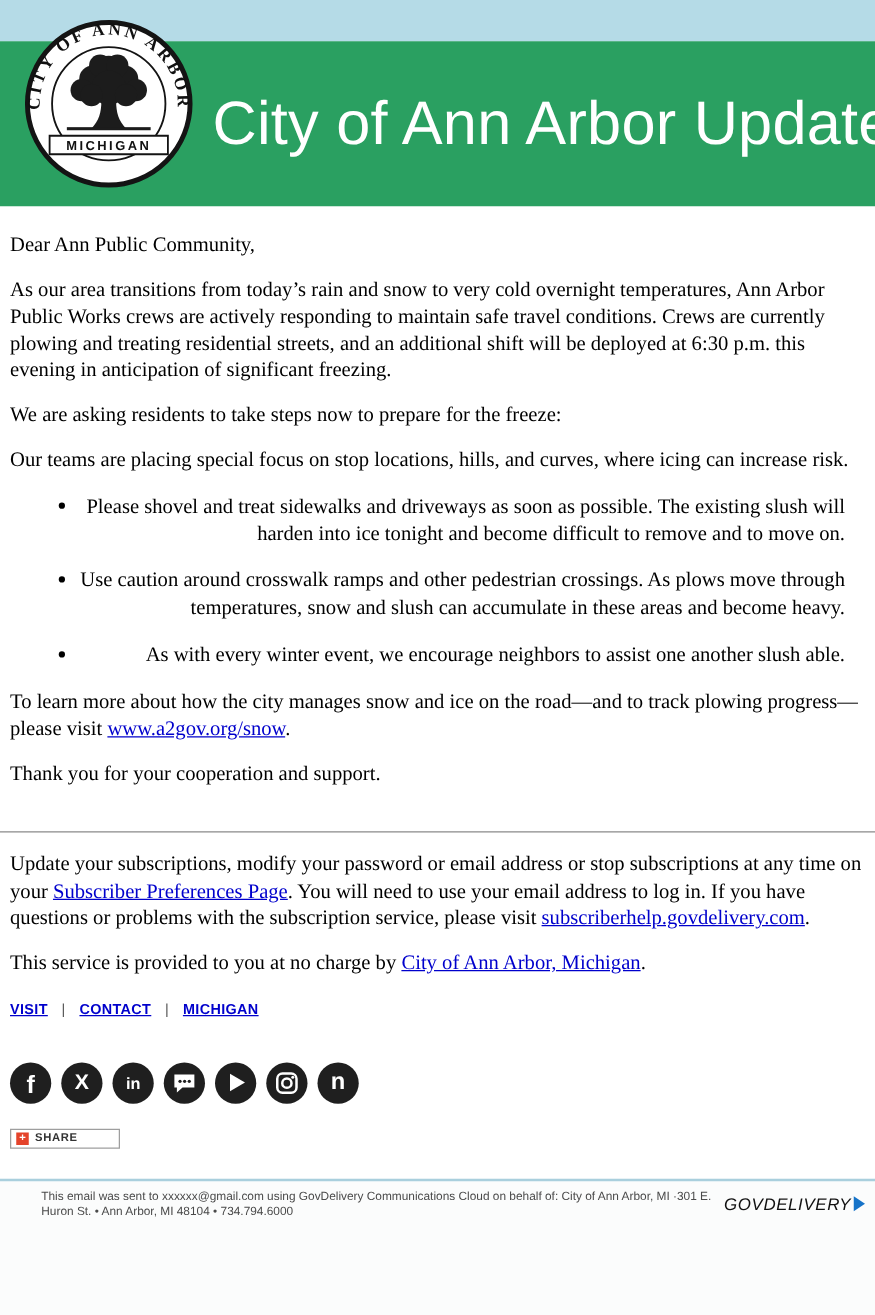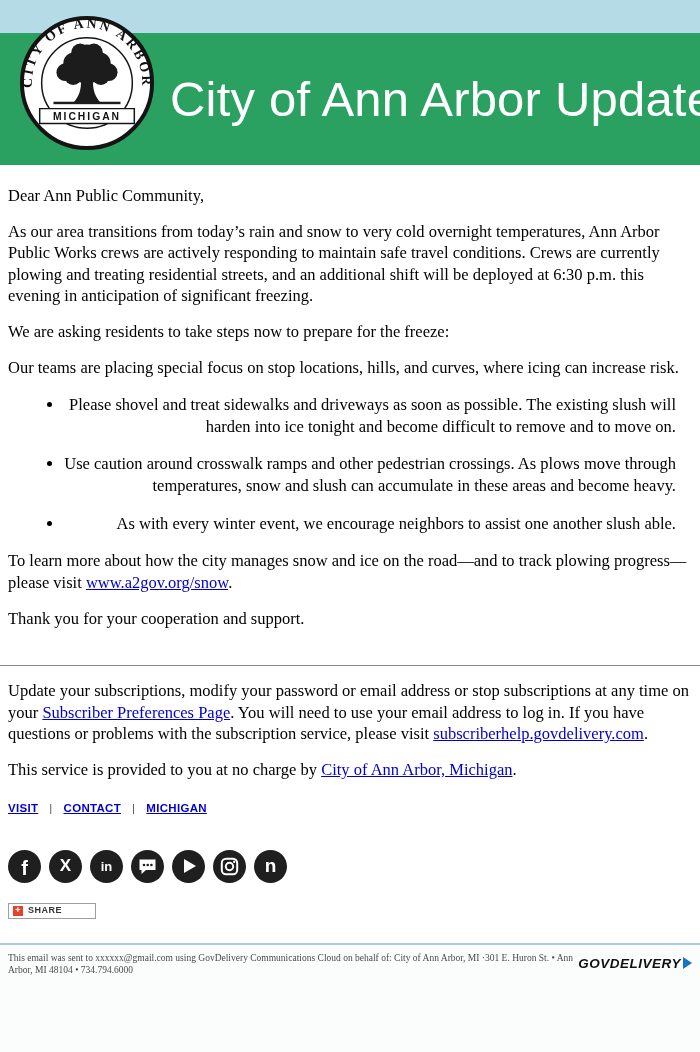--- a/index.html
+++ b/index.html
@@ -85,30 +85,30 @@
   }
 
   .bottom-bar {
     margin-top: 24px; flex: 1;
     border-top: 2px solid #a9cfdd; background: #fbfcfc;
     padding: 7px 8px 10px 8px;
     display: flex; justify-content: space-between; align-items: flex-start;
   }
   .fine-print {
     width: 572px;
-    font-family: Liberation Serif, serif;
-    font-size: 9.5px; line-height: 1.3; color: #4a4a4a;
+    font-family: Liberation Sans, sans-serif;
+    font-size: 9.5px; line-height: 1.3; color: #4a4a4a; margin-left: 25px;
   }
   .govdelivery-logo {
     display: flex; align-items: center; gap: 2px;
     margin-top: 4px; text-decoration: none;
   }
   .govdelivery-text {
     font-family: "Liberation Sans", sans-serif;
-    font-size: 13.5px; font-weight: bold; letter-spacing: 0.5px; color: #111;
+    font-size: 13.5px; font-weight: normal; letter-spacing: 0.5px; color: #111;
     font-style: italic;
   }
   .govdelivery-arrow {
     width: 0; height: 0;
     border-left: 9px solid #1673c8;
     border-top: 6px solid transparent;
     border-bottom: 6px solid transparent;
   }
 </style>
 </head>

